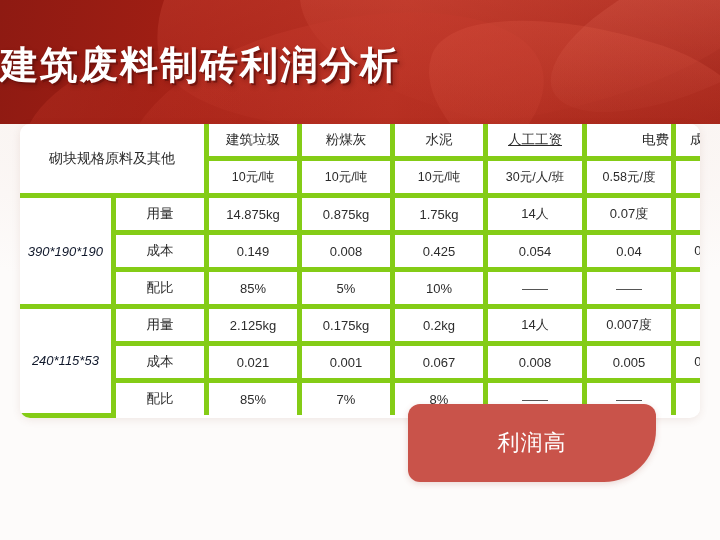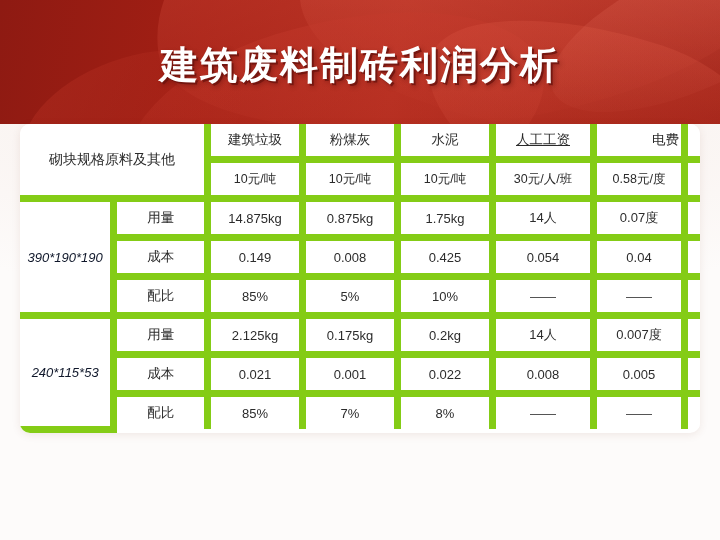--- a/index.html
+++ b/index.html
@@ -81,21 +81,20 @@
     background: linear-gradient(200deg, rgba(230,110,92,0.35), rgba(180,40,28,0.03));
     transform: rotate(-24deg);
     border-radius: 50%;
   }
 
   .page-title {
     position: absolute;
     left: 0;
     top: 42px;
     width: 720px;
-    text-align: center;
     font-size: 38px;
     font-weight: bold;
     color: #ffffff;
     letter-spacing: 2px;
     line-height: 46px;
     text-shadow:
       2px 2px 0 rgba(104,18,12,0.75),
       3px 3px 5px rgba(80,12,8,0.45);
     white-space: nowrap;
   }
@@ -112,21 +111,21 @@
     box-shadow: 0 2px 8px rgba(120,60,40,0.10);
   }
   table.data-table {
     border-collapse: collapse;
     width: 680px;
     table-layout: fixed;
     font-size: 13px;
     color: #2c2c2c;
   }
   table.data-table td {
-    border: 7px solid #84cc16;
+    border: 5px solid #84cc16;
     text-align: center;
     vertical-align: middle;
     height: 30px;
     padding: 1px 2px;
     background: #ffffff;
     white-space: nowrap;
     overflow: hidden;
   }
   
   table.data-table tr td:first-child { border-left: none; }
@@ -269,35 +268,36 @@
           <td>0.175kg</td>
           <td class="shaded">0.2kg</td>
           <td>14人</td>
           <td class="shaded">0.007度</td>
           <td><span class="dash"></span></td>
         </tr>
         <tr>
           <td class="metric">成本</td>
           <td class="shaded">0.021</td>
           <td>0.001</td>
-          <td class="shaded">0.022</td>
+          <td class="shaded">0.067</td>
           <td>0.008</td>
           <td class="shaded">0.005</td>
           <td>0.088元</td>
         </tr>
         <tr>
           <td class="metric">配比</td>
           <td class="shaded">85%</td>
           <td>7%</td>
           <td class="shaded">8%</td>
           <td><span class="dash"></span></td>
           <td class="shaded"><span class="dash"></span></td>
           <td><span class="dash"></span></td>
         </tr>
 
       </tbody>
     </table>
   </div>
 
   <div class="badges">
+    <div class="badge badge-2">利润高</div>
   </div>
 
 </div>
 
 </body></html>

